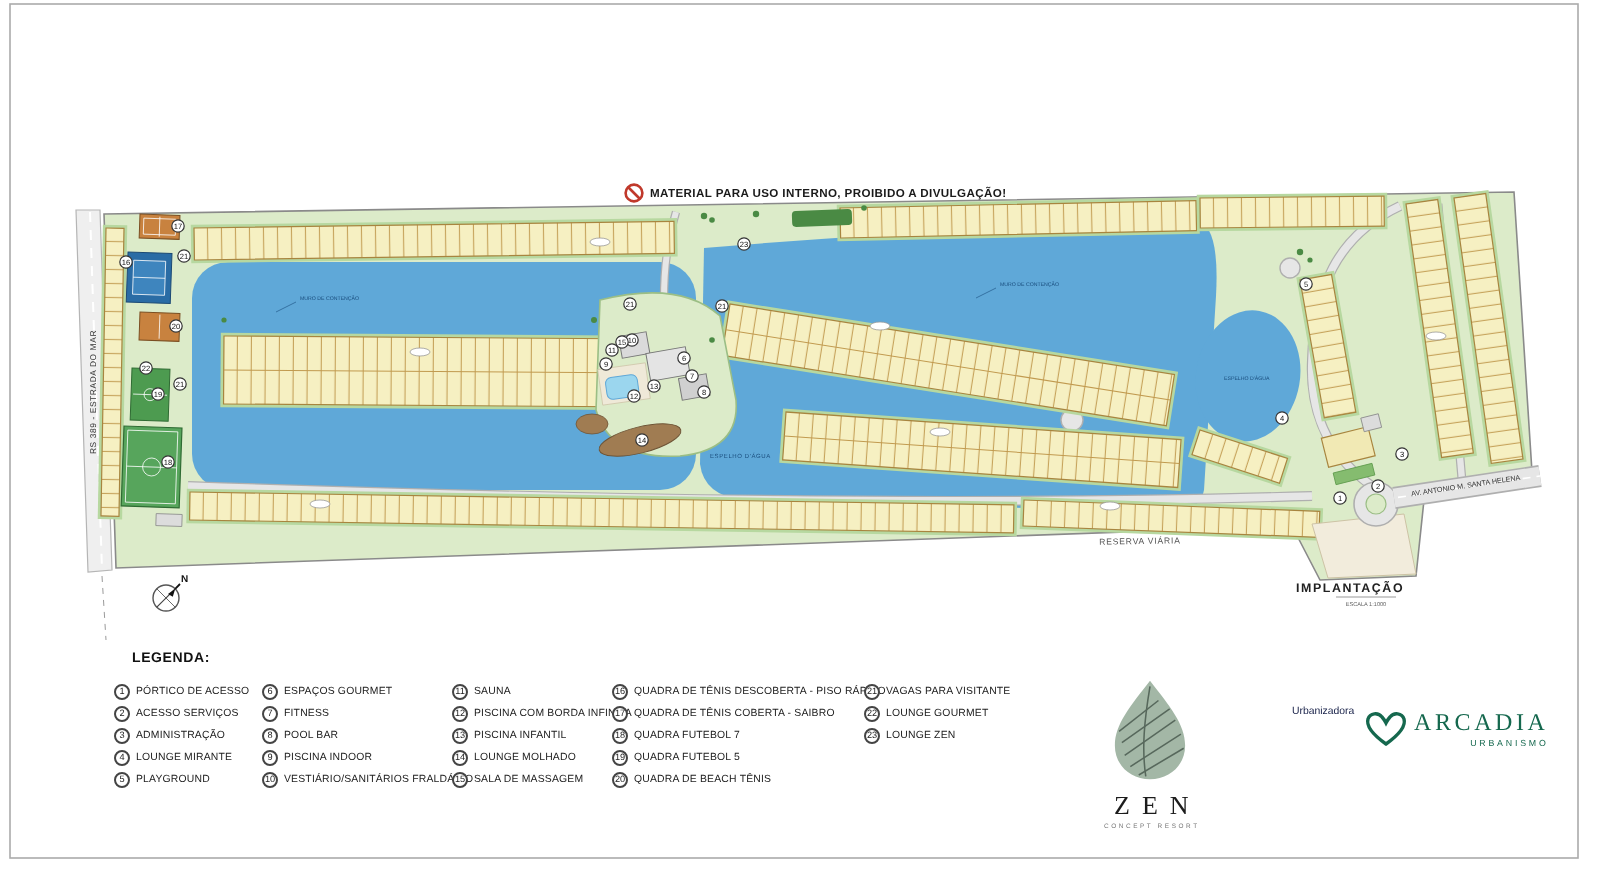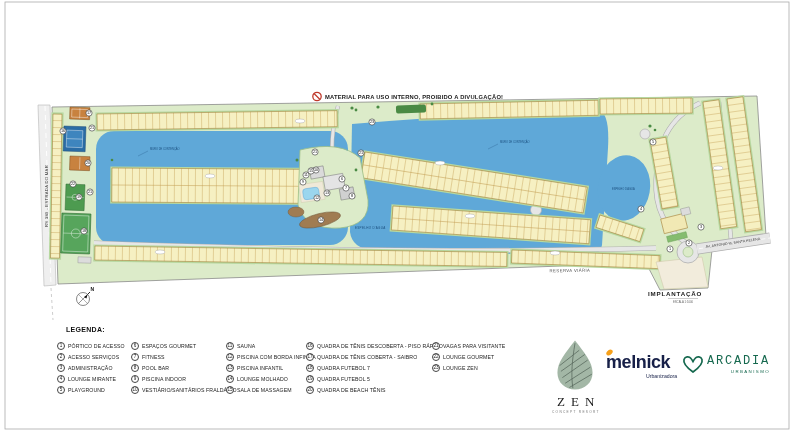--- a/index.html
+++ b/index.html
@@ -19,21 +19,21 @@
   .zen-word{font-family:"Liberation Serif",serif;font-size:13px;letter-spacing:6px;
             color:#1c1c1c;margin-left:5px;line-height:13px;}
   .zen-tag{font-size:3.2px;letter-spacing:1.3px;color:#777;margin-top:2px;}
   #melnick-logo{position:absolute;left:606px;top:352px;width:92px;}
   .mel-word{position:relative;font-size:18px;font-weight:bold;color:#172048;
             letter-spacing:-.4px;line-height:20px;}
   .mel-accent{position:absolute;left:1px;top:-3px;width:5px;height:7px;background:#F6A01A;
               border-radius:60% 40% 60% 40%;transform:rotate(38deg);}
   .mel-tag{font-size:5.2px;color:#172048;margin-left:40px;margin-top:1px;}
   #arcadia-logo{position:absolute;left:681px;top:353px;width:105px;display:flex;align-items:center;gap:2px;}
-  .arc-word{font-family:Liberation Mono, monospace;font-size:12px;letter-spacing:1.8px;color:#15684E;line-height:12px;}
+  .arc-word{font-family:Liberation Serif, serif;font-size:12px;letter-spacing:1.8px;color:#15684E;line-height:12px;}
   .arc-tag{font-size:4.4px;letter-spacing:1.4px;color:#15684E;text-align:right;margin-top:2px;}
 </style>
 </head>
 <body>
 
 <svg id="map-svg" width="800" height="443" viewBox="0 0 800 443">
   <defs>
     <pattern id="lotsH" patternUnits="userSpaceOnUse" width="7" height="60">
       <rect width="7" height="60" style="fill:var(--lot)"></rect>
       <line x1="6.7" y1="0" x2="6.7" y2="60" style="stroke:var(--lot-line)" stroke-width="0.5"></line>
@@ -453,24 +453,20 @@
       <line x1="12" y1="55" x2="48" y2="30"></line>
       <line x1="16" y1="63" x2="52" y2="40"></line>
       <line x1="22" y1="69" x2="54" y2="50"></line>
     </g>
   </svg>
   <div class="zen-word">ZEN</div>
   <div class="zen-tag">CONCEPT RESORT</div>
 </div>
 
 <div id="melnick-logo">
-  <div class="mel-word">
-    <span class="mel-accent"></span>
-    <span>melnick</span>
-  </div>
   <div class="mel-tag">Urbanizadora</div>
 </div>
 
 <div id="arcadia-logo">
   <svg width="24" height="22" viewBox="0 0 24 22">
     <path d="M12,19 C5,14 2,10 3,6.5 C4,3.5 8,3 10,5.5 C11,6.6 12,8.5 12,8.5 C12,8.5 13,6.6 14,5.5 C16,3 20,3.5 21,6.5 C22,10 19,14 12,19 Z" fill="none" style="stroke:var(--arcadia-green)" stroke-width="1.7"></path>
   </svg>
   <div>
     <div class="arc-word">ARCADIA</div>
     <div class="arc-tag">URBANISMO</div>

